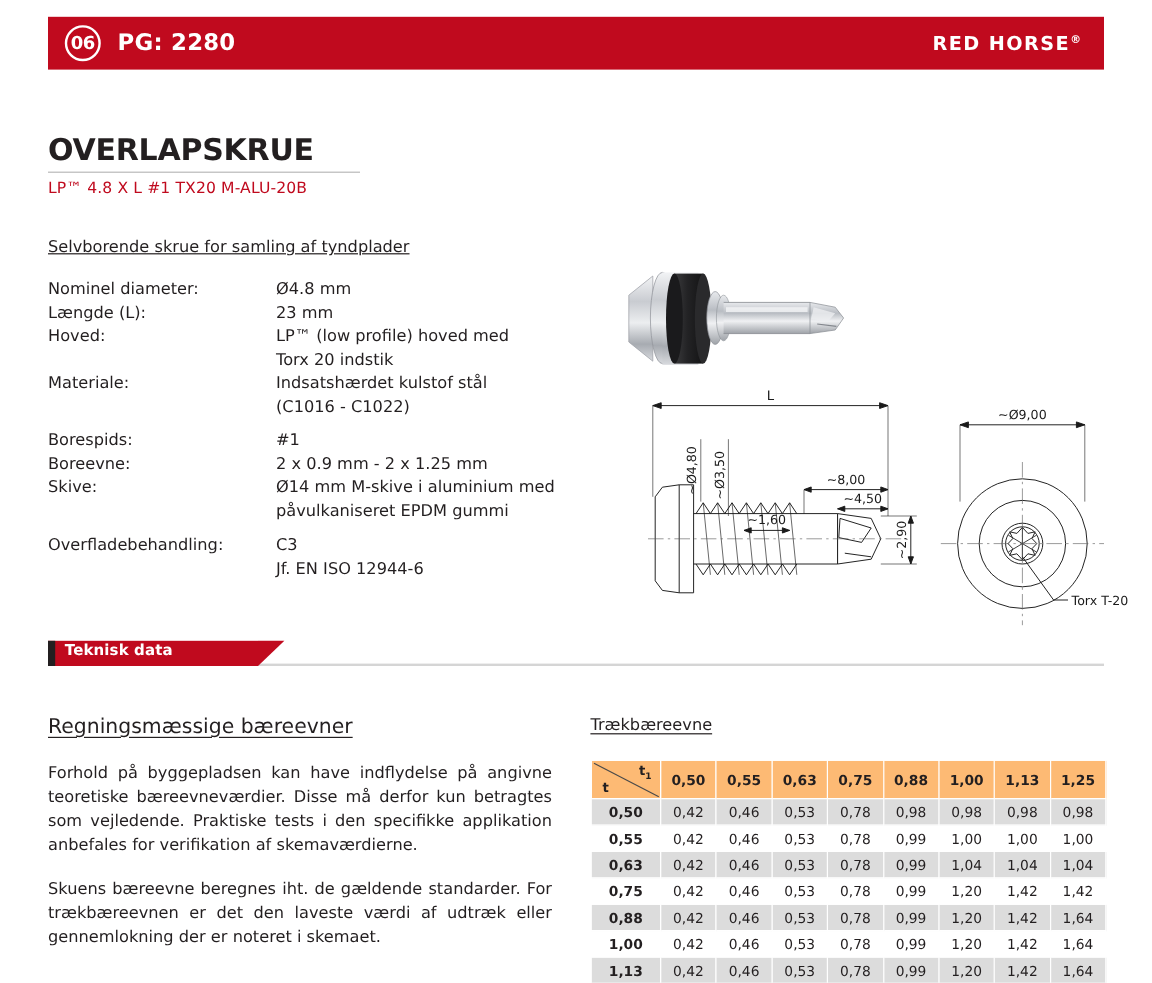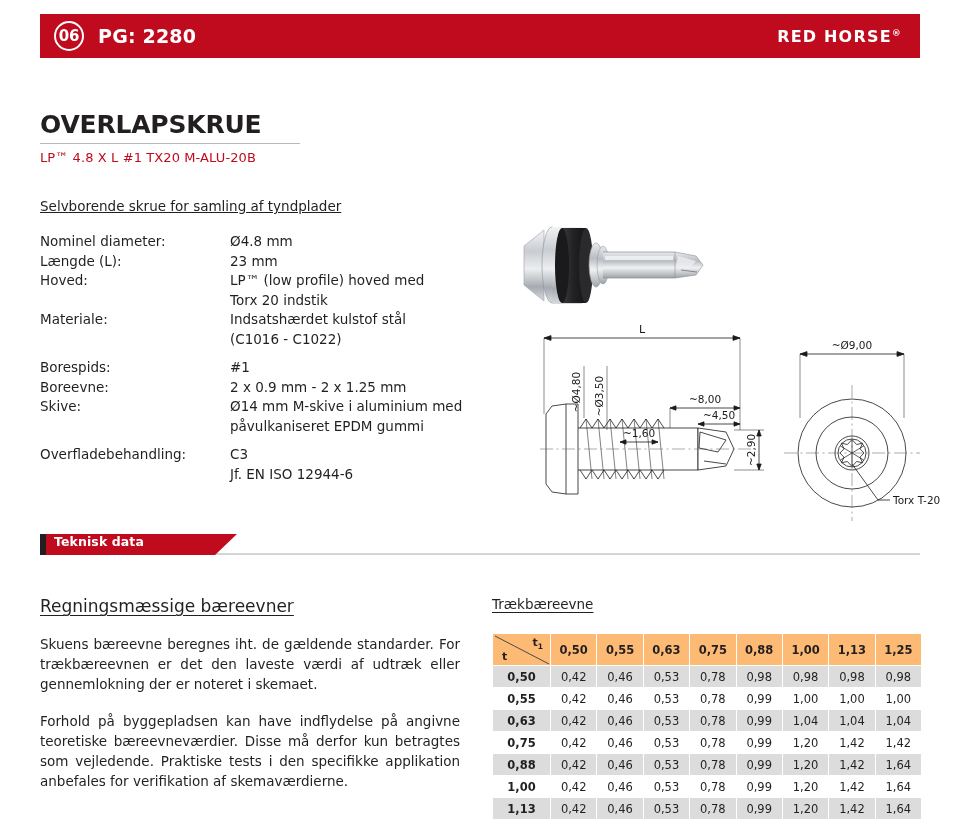--- a/index.html
+++ b/index.html
@@ -357,22 +357,22 @@
   <div class="ribbon-rule"></div>
   <div class="ribbon-body">
     <div class="ribbon-cap"></div>
     <div class="ribbon-text">Teknisk data</div>
   </div>
   <div class="ribbon-tail"></div>
 </div>
 
 <div class="left-col">
   <div class="col-heading">Regningsmæssige bæreevner</div>
+  <p class="body-para">Forhold på byggepladsen kan have indflydelse på angivne teoretiske bæreevneværdier. Disse må derfor kun betragtes som vejledende. Praktiske tests i den specifikke applikation anbefales for verifikation af skemaværdierne.</p>
   <p class="body-para">Skuens bæreevne beregnes iht. de gældende standarder. For trækbæreevnen er det den laveste værdi af udtræk eller gennemlokning der er noteret i skemaet.</p>
-  <p class="body-para">Forhold på byggepladsen kan have indflydelse på angivne teoretiske bæreevneværdier. Disse må derfor kun betragtes som vejledende. Praktiske tests i den specifikke applikation anbefales for verifikation af skemaværdierne.</p>
 </div>
 
 <div class="right-col">
   <div class="table-heading">Trækbæreevne</div>
   <table class="load-table">
     <thead>
       <tr>
         <th class="corner-cell">
           <svg width="58" height="32">
             <line x1="2" y1="2" x2="56" y2="30" stroke="#4a4a4a" stroke-width="1"></line>

